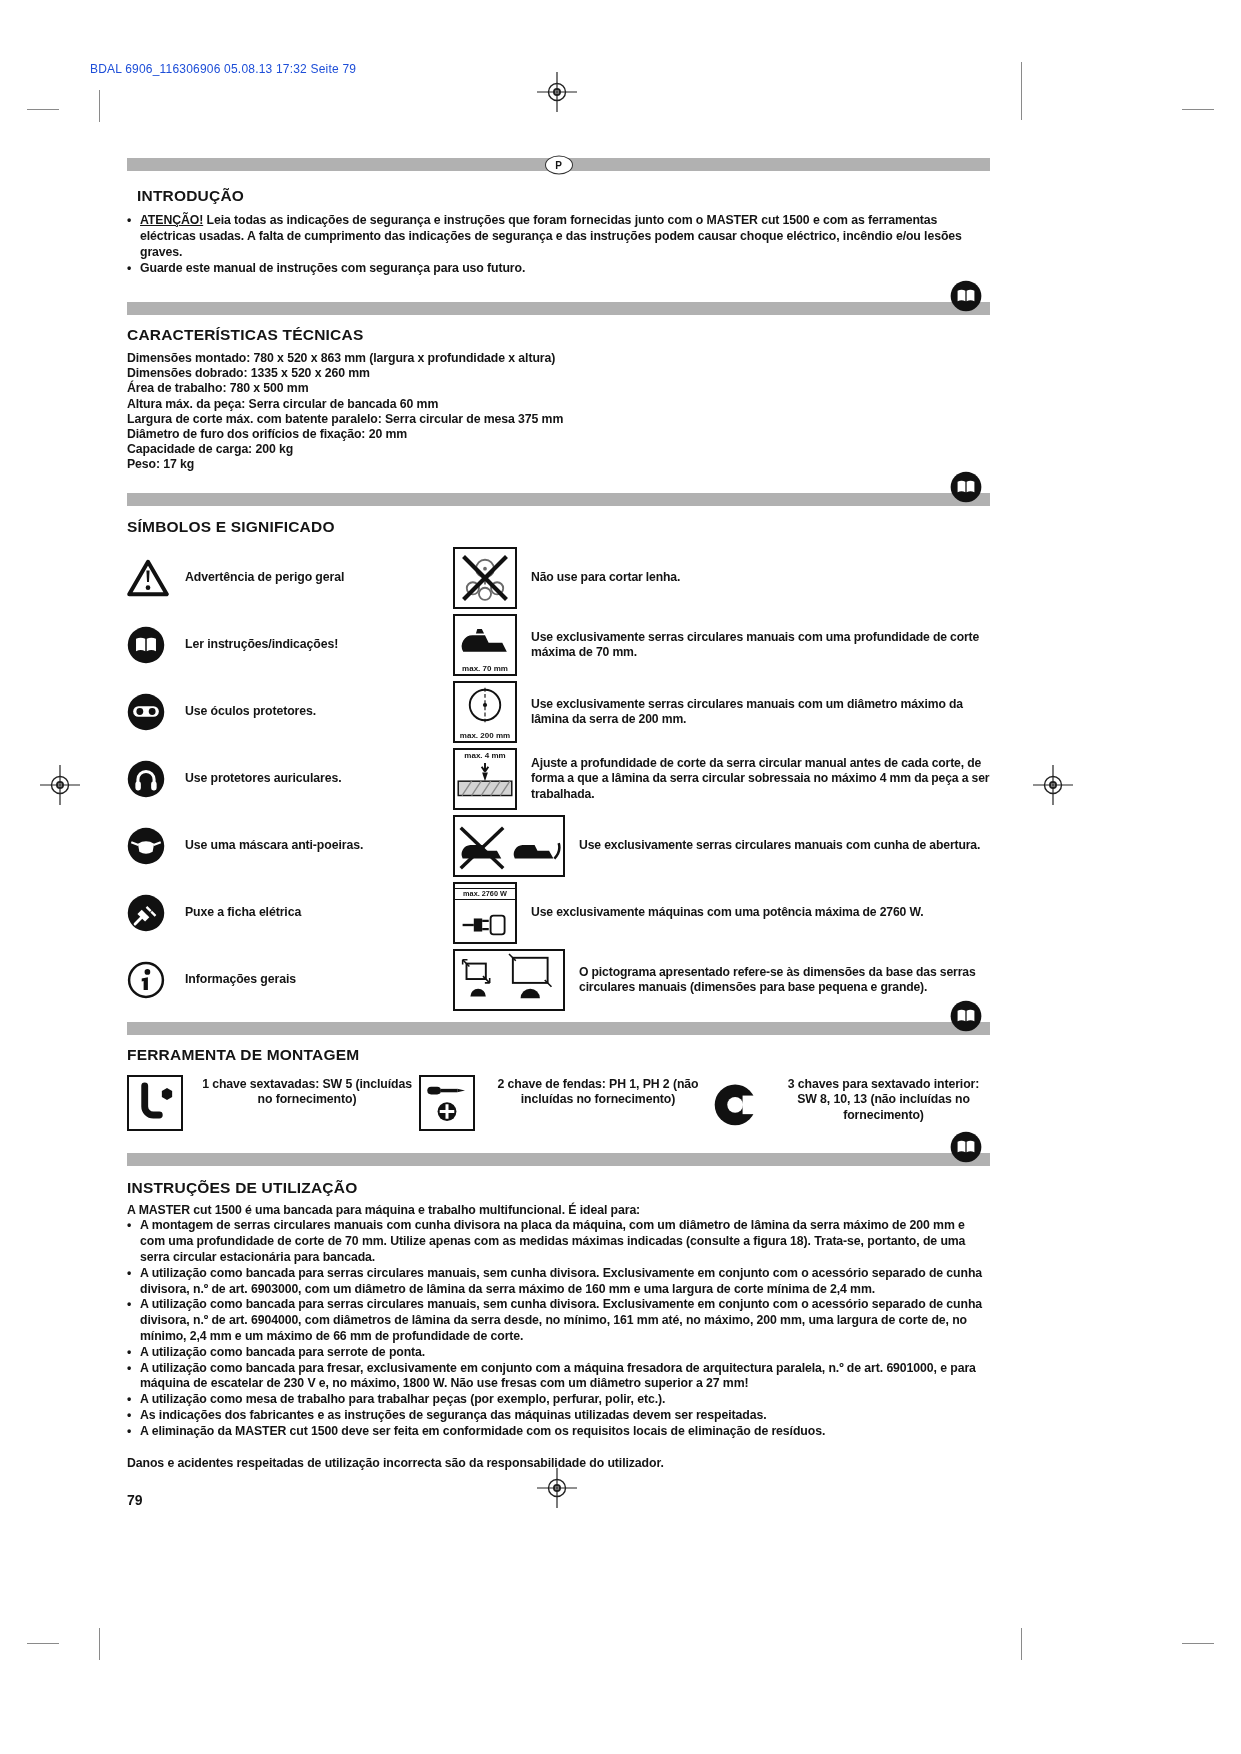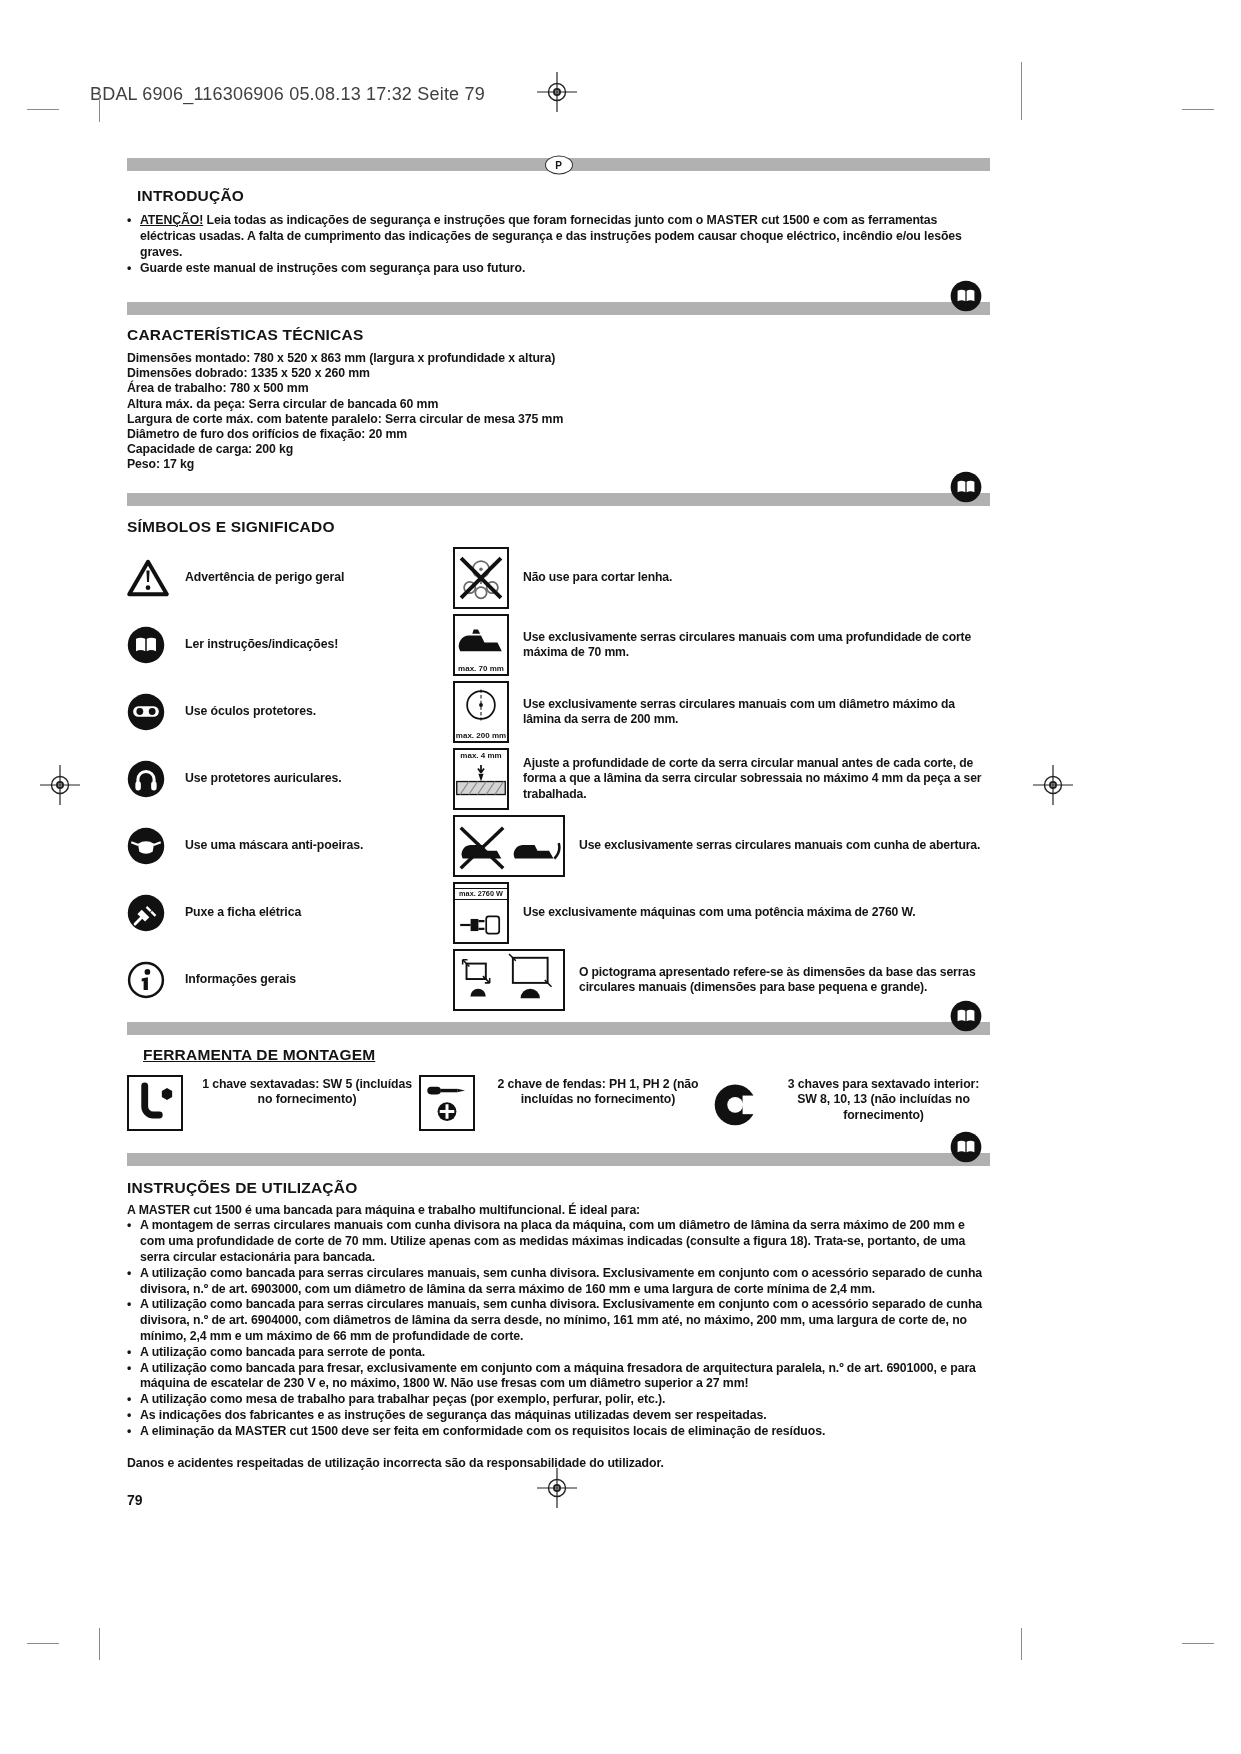--- a/index.html
+++ b/index.html
@@ -1,46 +1,46 @@
 <!DOCTYPE html>
 <html><head>
 <meta charset="utf-8">
 <style>
   html,body{margin:0;padding:0;background:#ffffff;}
   .page{position:relative;width:1241px;height:1754px;background:#fff;overflow:hidden;
         font-family:"Liberation Sans", sans-serif;color:#111;}
-  .print-header{position:absolute;left:90px;top:62px;font-size:18px;font-weight:400;color:#404040;letter-spacing:.2px;margin-top:22px;}
+  .print-header{position:absolute;left:90px;top:62px;font-size:12px;font-weight:400;color:#1d4ed8;letter-spacing:.2px;}
   
   .crop{position:absolute;background:#8a8a8a;}
   .reg{position:absolute;}
   
   .content{position:absolute;left:127px;top:158px;width:863px;font-weight:700;color:#141414;}
   .bar{position:relative;height:13px;background:#b1b1b1;}
   .p-badge{position:absolute;left:50%;top:50%;transform:translate(-50%,-50%);
            width:26px;height:17px;background:#fff;border:1.2px solid #333;border-radius:50%;
            font-size:10px;font-weight:700;display:flex;align-items:center;justify-content:center;}
   .book-divider{position:absolute;right:8px;top:-22px;width:32px;height:32px;}
   h2{font-size:15.5px;margin:0;letter-spacing:.2px;}
   .h-intro{margin:16px 10px 7px;}
   .h-carac{margin:11px 0 7px;}
   .h-simb{margin:12px 0 9px;}
-  .h-ferr{margin:11px 16px 11px;text-decoration:underline;}
+  .h-ferr{margin:11px 0 11px;}
   .h-instr{margin:13px 0 6px;}
   .bullet{display:flex;font-size:12.3px;line-height:16px;letter-spacing:-.1px;}
   .bullet .dot{flex:0 0 13px;}
   .bullet .btext{flex:1;}
   .u{text-decoration:underline;}
   .spec{font-size:12.3px;line-height:15.2px;letter-spacing:-.1px;}
   .mt26{margin-top:26px;} .mt20{margin-top:20px;} .mt8{margin-top:8px;} .mt22{margin-top:22px;}
   
   .srow{display:flex;align-items:center;min-height:67px;}
   .licon{flex:0 0 58px;display:flex;align-items:center;}
   .ltext{flex:0 0 258px;padding-right:10px;font-size:12.3px;line-height:15.5px;letter-spacing:-.1px;}
   .picwrap{flex:0 0 auto;margin-right:14px;}
-  .pic{border:2px solid #111;background:#fff;position:relative;width:56px;height:62px;
+  .pic{border:2px solid #111;background:#fff;position:relative;width:64px;height:62px;
        box-sizing:border-box;display:flex;align-items:center;justify-content:center;overflow:hidden;}
   .pic.wide{width:112px;}
   .pic-label{position:absolute;left:0;right:0;bottom:1px;text-align:center;font-size:8px;line-height:8.5px;font-weight:700;}
   .pic-label.top{top:2px;bottom:auto;}
   .power-box{position:absolute;top:4px;left:50%;transform:translateX(-50%);border:1.3px solid #111;
              font-size:7.3px;line-height:8px;padding:1px 18px;white-space:nowrap;font-weight:700;}
   .rtext{flex:1;font-size:12.2px;line-height:15.5px;letter-spacing:-.15px;}
   
   .tools{display:flex;margin-top:2px;text-align:center;}
   .tool{display:flex;gap:12px;}

